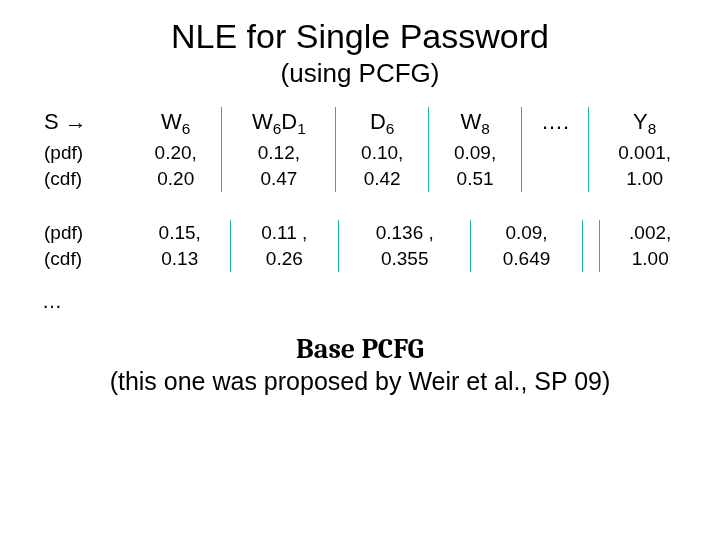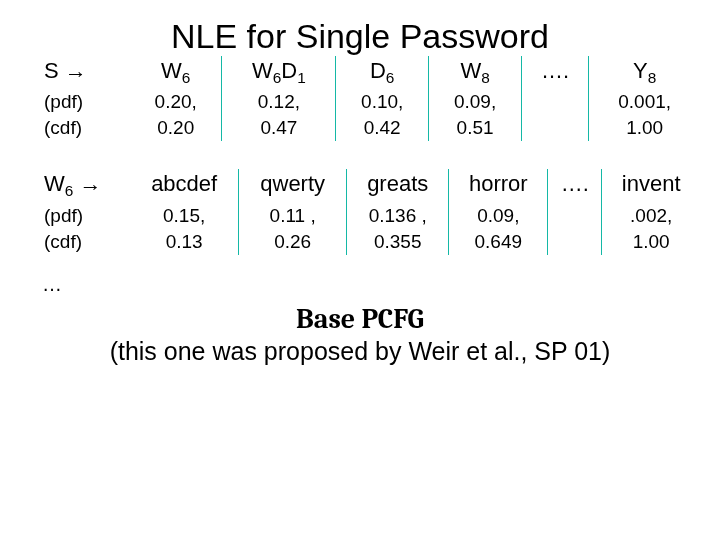--- a/index.html
+++ b/index.html
@@ -62,39 +62,40 @@
   .sub { font-size: 0.7em; vertical-align: sub; }
   .arrow { font-family: Arial, sans-serif; }
 
   .dots-row {
     font-size: 20px;
     margin: -10px 0 0 12px;
   }
 
   .footer {
     text-align: center;
-    margin-top: 7px;
+    margin-top: 20px;
   }
   .footer .base {
     font-family: Cambria, Georgia, 'Times New Roman', serif;
     font-weight: 700;
     font-size: 28px;
   }
   .footer .cred {
     font-size: 25px;
     font-weight: 400;
     margin-top: 2px;
   }
 </style>
 </head>
 <body>
 
 <div class="page">
 
   <div class="title">NLE for Single Password</div>
+  <div class="subtitle">(using PCFG)</div>
 
   <div class="block">
     <table class="pcfg">
       <tbody>
           <tr class="headrow">
         <td class="rowlabel">
           <span class="arrow">S →</span>
         </td>
         <td class="sep">W<span class="sub">6</span></td>
         <td class="sep">W<span class="sub">6</span>D<span class="sub">1</span></td>
@@ -121,29 +122,20 @@
         <td class="sep"></td>
         <td>1.00</td>
       </tr>
     </tbody>
       </table>
   </div>
 
   <div class="block">
     <table class="pcfg">
       <tbody>
-          <tr class="headrow">
-        <td class="rowlabel">W<span class="sub">6</span> →</td>
-        <td class="sep">abcdef</td>
-        <td class="sep">qwerty</td>
-        <td class="sep">greats</td>
-        <td class="sep">horror</td>
-        <td class="sep">….</td>
-        <td>invent</td>
-      </tr>
       <tr class="subrow">
         <td class="rowlabel">(pdf)</td>
         <td class="sep">0.15,</td>
         <td class="sep">0.11 ,</td>
         <td class="sep">0.136 ,</td>
         <td class="sep">0.09,</td>
         <td class="sep"></td>
         <td>.002,</td>
       </tr>
       <tr class="subrow">
@@ -156,16 +148,16 @@
         <td>1.00</td>
       </tr>
     </tbody>
       </table>
   </div>
 
   <div class="dots-row">…</div>
 
   <div class="footer">
     <div class="base">Base PCFG</div>
-    <div class="cred">(this one was proposed by Weir et al., SP 01)</div>
+    <div class="cred">(this one was proposed by Weir et al., SP 09)</div>
   </div>
 
 </div>
 
 </body></html>

